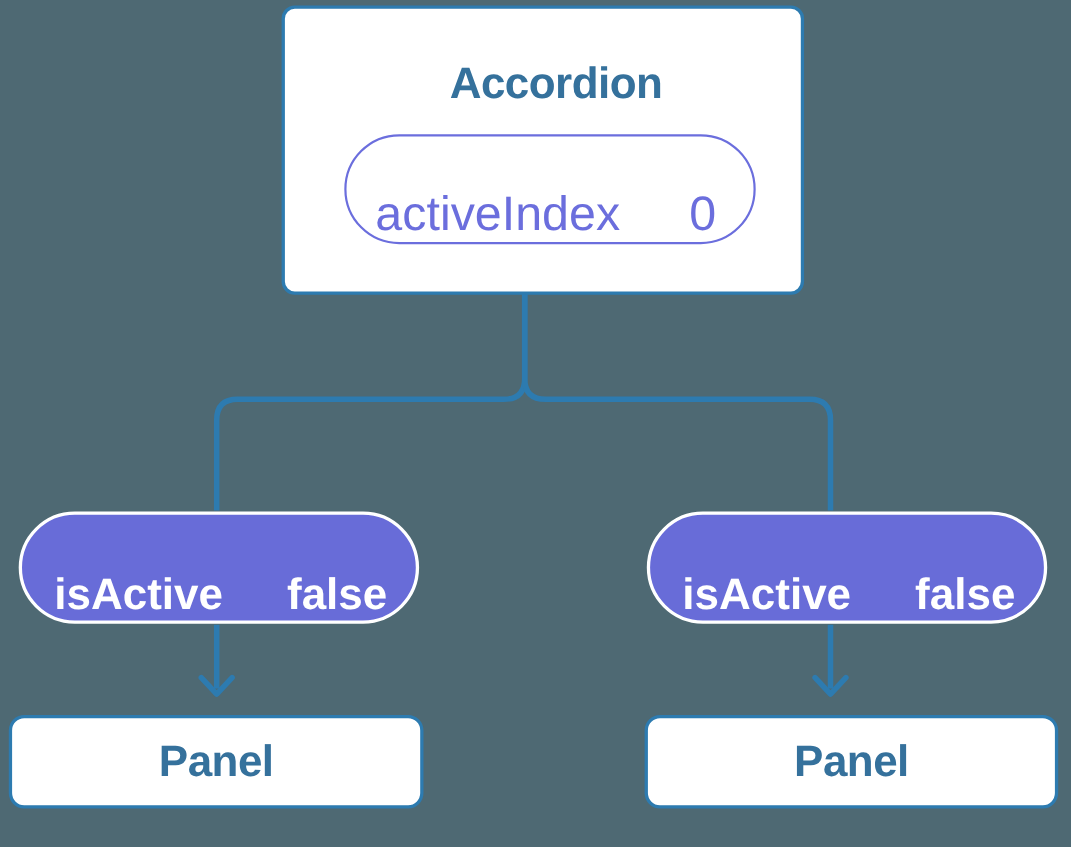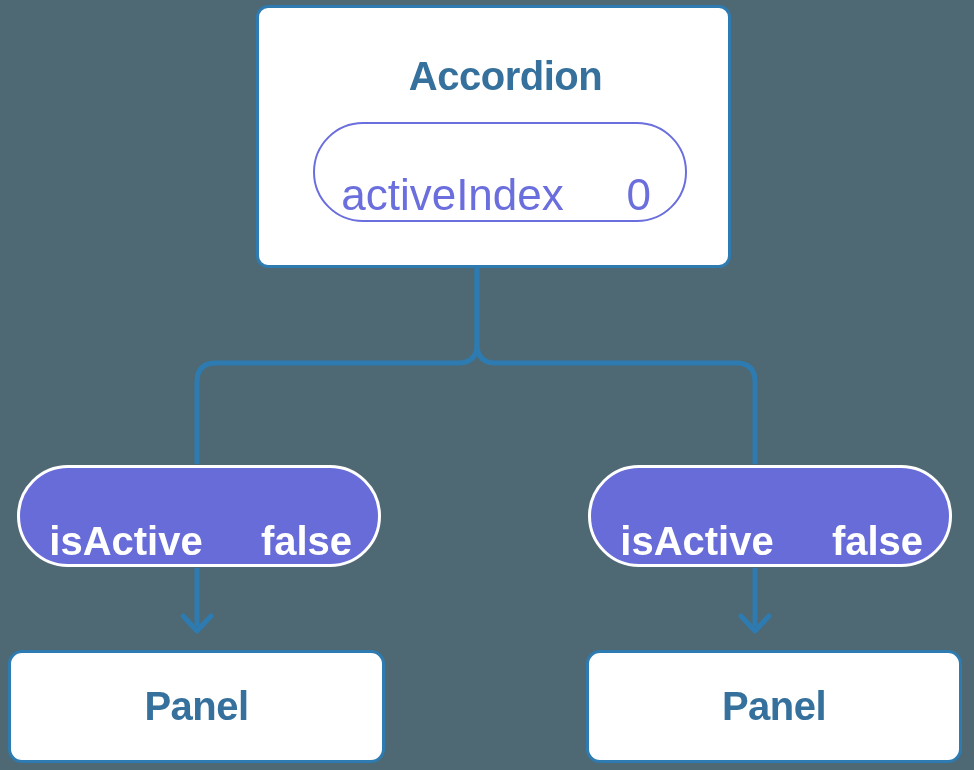--- a/index.html
+++ b/index.html
@@ -90,21 +90,21 @@
     display: flex;
     align-items: center;
     justify-content: center;
   }
   .pill.outline .pill-name { width: 275px; }
   .pill.outline .pill-value { flex: 1; }
   .pill.solid .pill-name { width: 212px; }
   .pill.solid .pill-value { flex: 1; }
   .card.panel {
     top: 650px;
-    height: 113px;
+    height: 85px;
     border-radius: 14px;
     display: flex;
     align-items: center;
     justify-content: center;
   }
   .panel-left { left: 8px; width: 377px; }
   .panel-right { left: 586px; width: 376px; }
   .panel-title {
     font-size: 40px;
     font-weight: 600;

